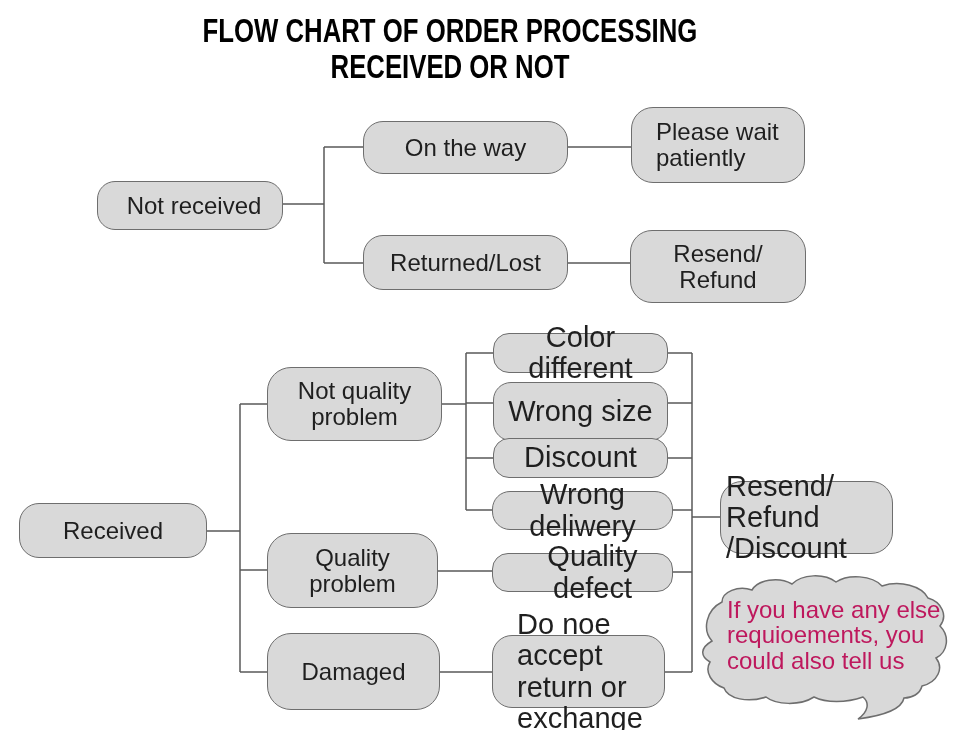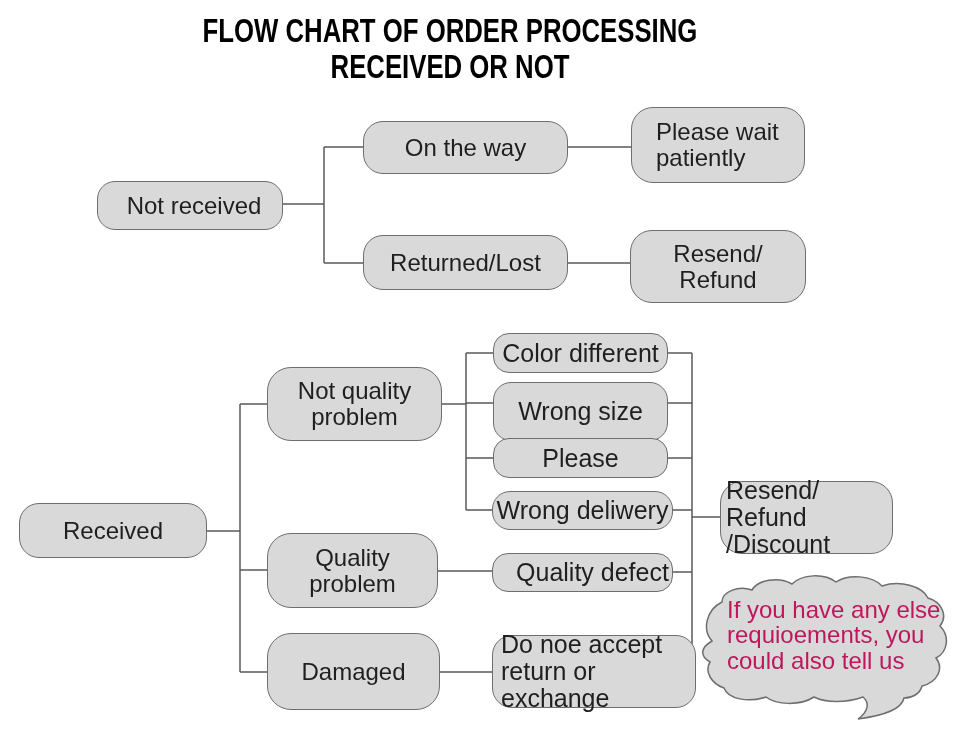--- a/index.html
+++ b/index.html
@@ -14,21 +14,21 @@
   }
   .connectors { position:absolute; left:0; top:0; }
   .node {
     position:absolute; box-sizing:border-box;
     background:#d9d9d9; border:1.6px solid #6e6e6e;
     display:flex; align-items:center; justify-content:center;
     text-align:center; color:#1f1f1f; font-size:24px; line-height:1.07;
     white-space:pre-line;
   }
   .node.left { justify-content:flex-start; text-align:left; }
-  .fs23 { font-size:25px; }
+  .fs23 { font-size:29px; }
   .bubble-text {
     position:absolute; left:727px; top:597px; width:215px;
     font-size:24px; line-height:1.06; color:#be185d; white-space:pre-line;
     text-align:left;
   }
 </style>
 </head>
 <body>
 
 <div class="stage">
@@ -101,24 +101,24 @@
 
   <div class="node" style="left:19px; top:503px; width:188px; height:55px; border-radius:20px;">Received</div>
   <div class="node" style="left:267px; top:367px; width:175px; height:74px; border-radius:24px;">Not quality
 problem</div>
   <div class="node" style="left:267px; top:533px; width:171px; height:75px; border-radius:24px;">Quality
 problem</div>
   <div class="node" style="left:267px; top:633px; width:173px; height:77px; border-radius:24px;">Damaged</div>
 
   <div class="node fs23" style="left:493px; top:333px; width:175px; height:40px; border-radius:16px;">Color different</div>
   <div class="node fs23" style="left:493px; top:382px; width:175px; height:59px; border-radius:18px;">Wrong size</div>
-  <div class="node fs23" style="left:493px; top:438px; width:175px; height:40px; border-radius:16px;">Please</div>
+  <div class="node fs23" style="left:493px; top:438px; width:175px; height:40px; border-radius:16px;">Discount</div>
   <div class="node fs23" style="left:492px; top:491px; width:181px; height:39px; border-radius:18px;">Wrong deliwery</div>
   <div class="node fs23" style="left:492px; top:553px; width:181px; height:39px; border-radius:16px;padding-left:20px;">Quality defect</div>
-  <div class="node left fs23" style="left:492px; top:635px; width:204px; height:73px; border-radius:20px; padding-left:8px;">Do noe accept
+  <div class="node left fs23" style="left:492px; top:635px; width:173px; height:73px; border-radius:20px; padding-left:24px;">Do noe accept
 return or
 exchange</div>
 
   <div class="node left fs23" style="left:720px; top:481px; width:173px; height:73px; border-radius:22px; padding-left:5px;">Resend/ Refund
 /Discount</div>
 
   <div class="bubble-text">If you have any else
 requioements, you
 could also tell us</div>
 

